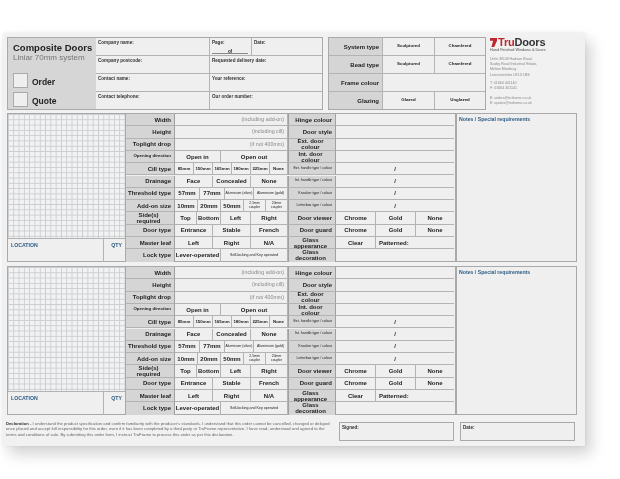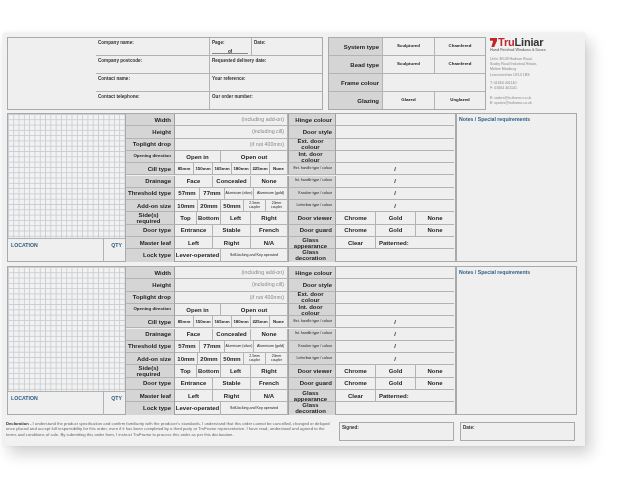--- a/index.html
+++ b/index.html
@@ -34,20 +34,28 @@
   }
   .blue { color: #2d5d86; font-weight: bold; }
   .checkbox { position: absolute; width: 15px; height: 15px; border: 1px solid #aaa; background: #efefef; }
 </style>
 </head>
 <body>
 
 <div class="paper">
 
   <div class="box" style="left:4px; top:4px; width:316px; height:73px;">
+    <div class="abs lbl" style="left:0; top:0; width:88px; height:71px;">
+      <div class="abs" style="left:5px; top:4px; font-size:9.5px; font-weight:bold; color:#222;">Composite Doors</div>
+      <div class="abs" style="left:5px; top:15px; font-size:8px; color:#777;">Liniar 70mm system</div>
+      <div class="checkbox" style="left:5px; top:35px;"></div>
+      <div class="abs" style="left:24px; top:39px; font-size:8.5px; font-weight:bold;">Order</div>
+      <div class="checkbox" style="left:5px; top:54px;"></div>
+      <div class="abs" style="left:24px; top:58px; font-size:8.5px; font-weight:bold;">Quote</div>
+    </div>
 
     <div class="abs" style="left:88px; top:0; width:226px; height:71px;">
       <div class="abs" style="left:0; top:0; width:114px; height:18px; border-bottom:1px solid #b3b3b3; border-right:1px solid #b3b3b3;">
         <span class="abs tiny" style="left:2px; top:2px;">Company name:</span>
       </div>
       <div class="abs" style="left:114px; top:0; width:42px; height:18px; border-bottom:1px solid #b3b3b3; border-right:1px solid #b3b3b3;">
         <span class="abs tiny" style="left:2px; top:2px;">Page:</span>
         <span class="abs" style="left:2px; top:11px; width:36px; border-bottom:0.6px solid #888; height:5px; font-size:4.5px; text-align:center; font-weight:bold;"><span>of</span></span>
       </div>
       <div class="abs" style="left:156px; top:0; width:70px; height:18px; border-bottom:1px solid #b3b3b3;">
@@ -89,21 +97,21 @@
     <div class="cell rlab" style="left:0; top:36px; width:54px; height:18px;">Frame colour</div>
     <div class="cell" style="left:54px; top:36px; width:102px; height:18px; border-right:none;"></div>
 
     <div class="cell rlab" style="left:0; top:54px; width:54px; height:17px; border-bottom:none;">Glazing</div>
     <div class="cell sm" style="left:54px; top:54px; width:52px; height:17px; border-bottom:none;">Glazed</div>
     <div class="cell sm" style="left:106px; top:54px; width:50px; height:17px; border:none;">Unglazed</div>
   </div>
 
   <div class="abs" style="left:487px; top:3px; width:90px; height:76px;">
     <div class="abs" style="left:0; top:0; font-size:11px; font-weight:bold; white-space:nowrap; letter-spacing:-0.2px;">
-      <span style="display:inline-block; width:7px; height:9px; background:#c0272d; clip-path:polygon(0 0,100% 0,100% 30%,60% 100%,20% 100%,45% 30%,0 30%); vertical-align:-1px; margin-right:1px;"></span><span style="color:#c0272d;">Tru</span><span style="color:#333;">Liniar</span>
+      <span style="display:inline-block; width:7px; height:9px; background:#c0272d; clip-path:polygon(0 0,100% 0,100% 30%,60% 100%,20% 100%,45% 30%,0 30%); vertical-align:-1px; margin-right:1px;"></span><span style="color:#c0272d;">Tru</span><span style="color:#333;">Doors</span>
     </div>
     <div class="abs" style="left:0; top:12px; font-size:3.8px; color:#555; white-space:nowrap;">Hand Finished Windows &amp; Doors</div>
     <div class="abs" style="left:0; top:21px; font-size:3.6px; color:#888; line-height:5.2px; white-space:nowrap;">
       <div>Units 3KLM Hudson Road,</div>
       <div>Saxby Road Industrial Estate,</div>
       <div>Melton Mowbray</div>
       <div>Leicestershire LE13 1BS</div>
     </div>
     <div class="abs" style="left:0; top:45px; font-size:3.6px; color:#888; line-height:5.2px; white-space:nowrap;">
       <div>T: 01664 401140</div>

